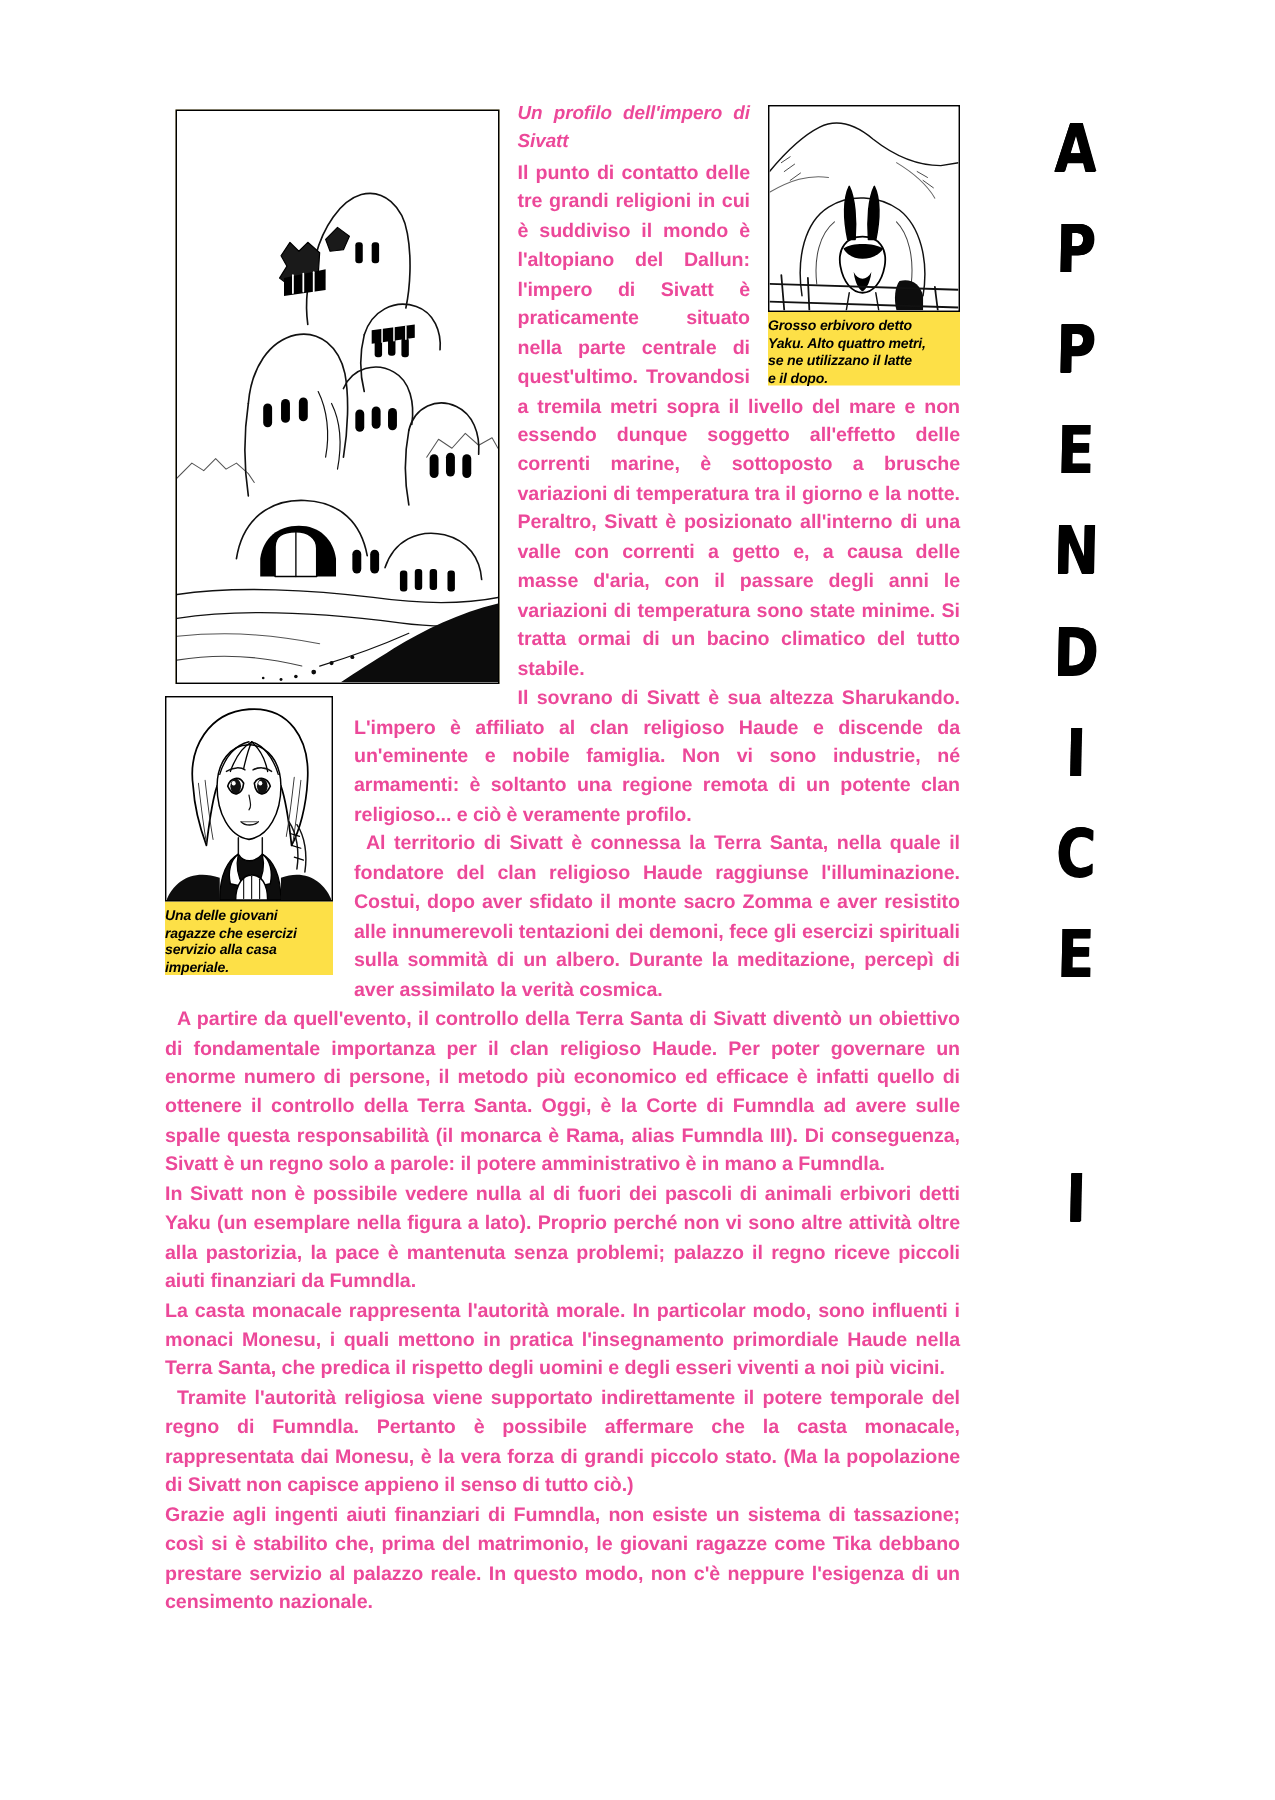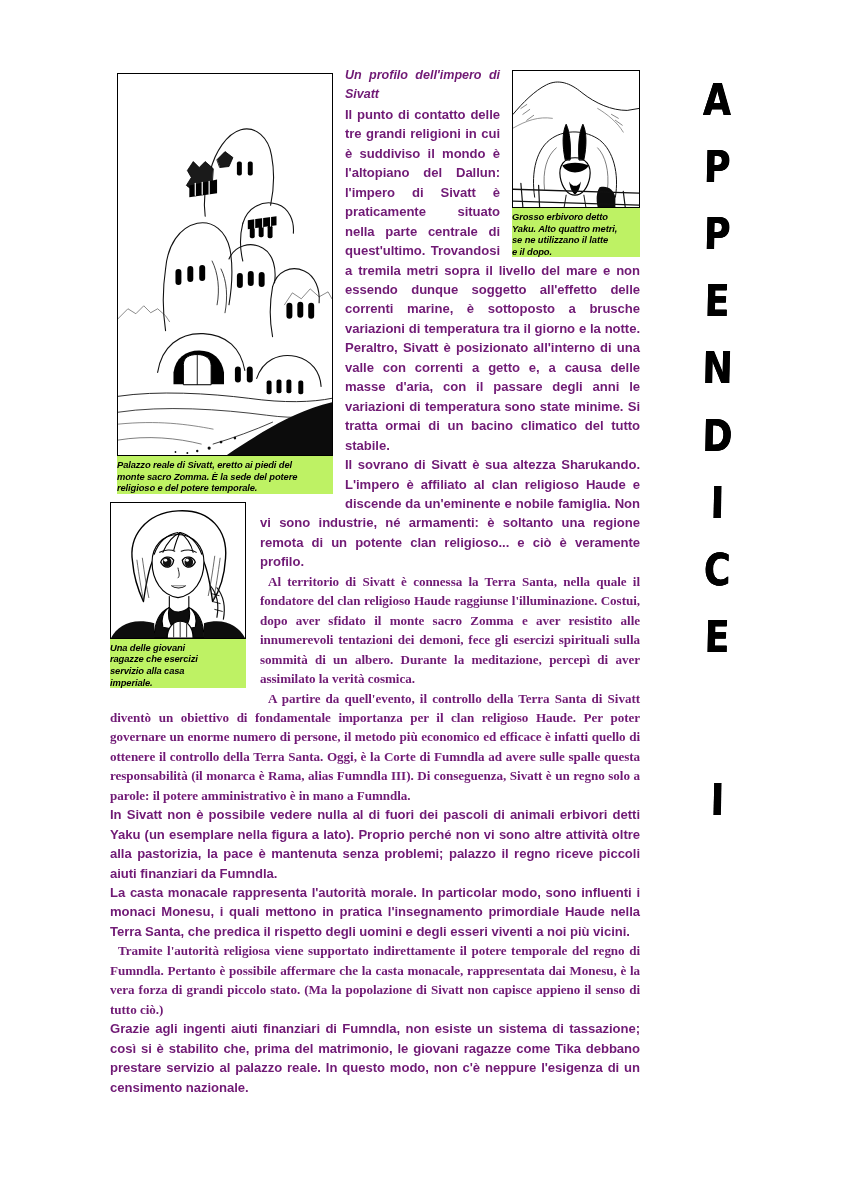--- a/index.html
+++ b/index.html
@@ -23,43 +23,43 @@
     position: absolute;
     left: 110px;
     top: 66px;
     width: 530px;
   }
 
   .body-text {
     font-size: 13.1px;
     line-height: 19.45px;
     text-align: justify;
-    color: #701a75;
+    color: #ec4899;
     font-weight: 600;
     letter-spacing: -0.05px;
     font-stretch: semi-condensed;
     hyphens: none;
   }
   .body-text p {
     margin: 0;
     text-indent: 0;
   }
-  .body-text p.ind { text-indent: 8px; font-family: Liberation Serif, serif; }
+  .body-text p.ind { text-indent: 8px; }
 
   .section-title {
     font-style: italic;
     font-weight: 600;
     font-size: 12.6px;
     line-height: 19.45px;
     margin: 0 0 0 0;
   }
 
   
   .fig {
-    background: #bef264;
+    background: #fde047;
   }
   .fig-frame {
     border: 1.4px solid #000;
     background: #fff;
     box-sizing: border-box;
     overflow: hidden;
     position: relative;
   }
   .fig-caption {
     font-size: 9.4px;
@@ -86,21 +86,21 @@
     float: right;
     width: 128px;
     margin: 4px 0 2px 12px;
     clear: right;
   }
   .fig-yaku .fig-frame { height: 138px; }
 
   
   .fig-girl {
     float: left;
-    width: 136px;
+    width: 112px;
     margin: 6px 14px 2px 0px;
     clear: left;
   }
   .fig-girl .fig-frame { height: 137px; }
 
   
   .vertical-title {
     position: absolute;
     left: 672px;
     top: 78px;
@@ -216,25 +216,20 @@
               <circle cx="92" cy="376" r="1.6"></circle>
                 <circle cx="80" cy="379" r="1.2"></circle>
               <circle cx="104" cy="370" r="1.4"></circle>
                 <circle cx="70" cy="381" r="1"></circle>
               <circle cx="118" cy="366" r="1.3"></circle>
                 <circle cx="58" cy="380" r="0.9"></circle>
             </g>
           </g>
         </svg>
       </div>
-      <figcaption class="fig-caption">
-        <div>Palazzo reale di Sivatt, eretto ai piedi del</div>
-        <div>monte sacro Zomma. È la sede del potere</div>
-        <div>religioso e del potere temporale.</div>
-      </figcaption>
     </figure>
 
     <figure class="fig fig-yaku">
       <div class="fig-frame">
         <svg class="art" viewBox="0 0 128 138" preserveAspectRatio="none">
           <rect x="0" y="0" width="128" height="138" fill="#ffffff"></rect>
           <g fill="none" stroke="#111" stroke-width="1" stroke-linejoin="round" stroke-linecap="round">
 
             <path d="M0 44 C10 32 22 20 34 14 C46 8 58 12 70 22 C84 33 100 40 116 40 L128 38"></path>
             <path d="M0 58 C14 50 26 46 40 48" stroke-width="0.7" stroke="#666"></path>

